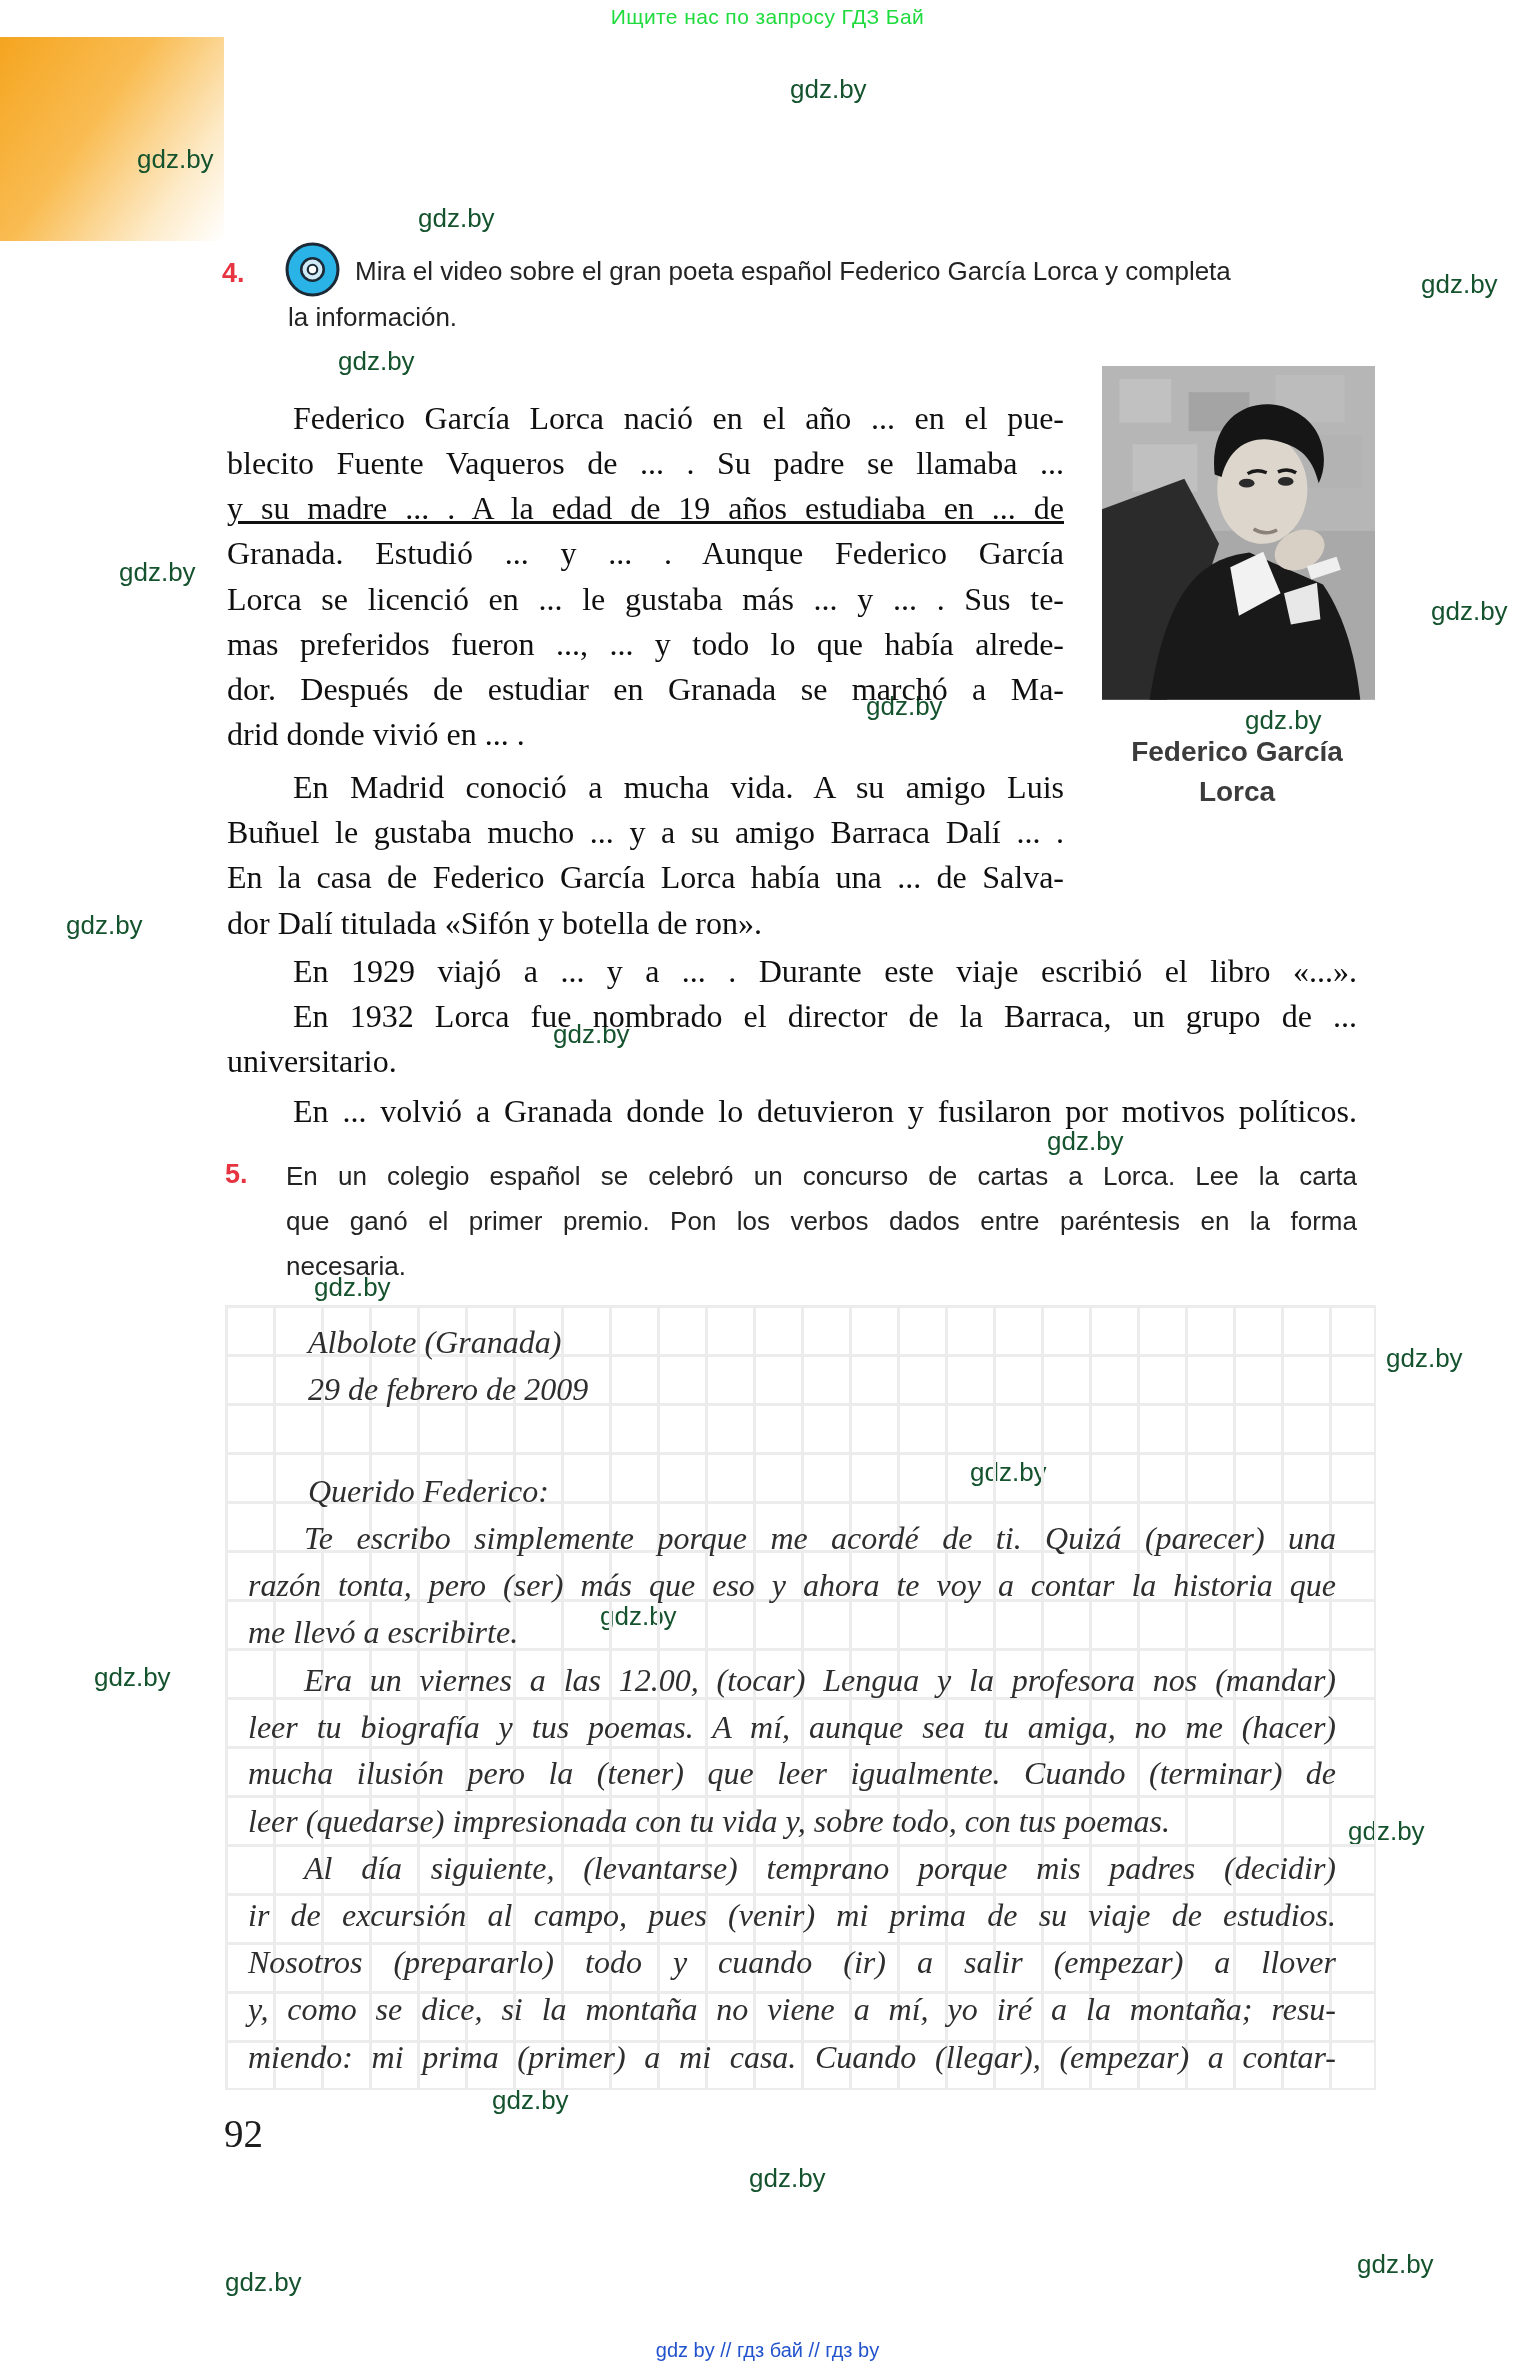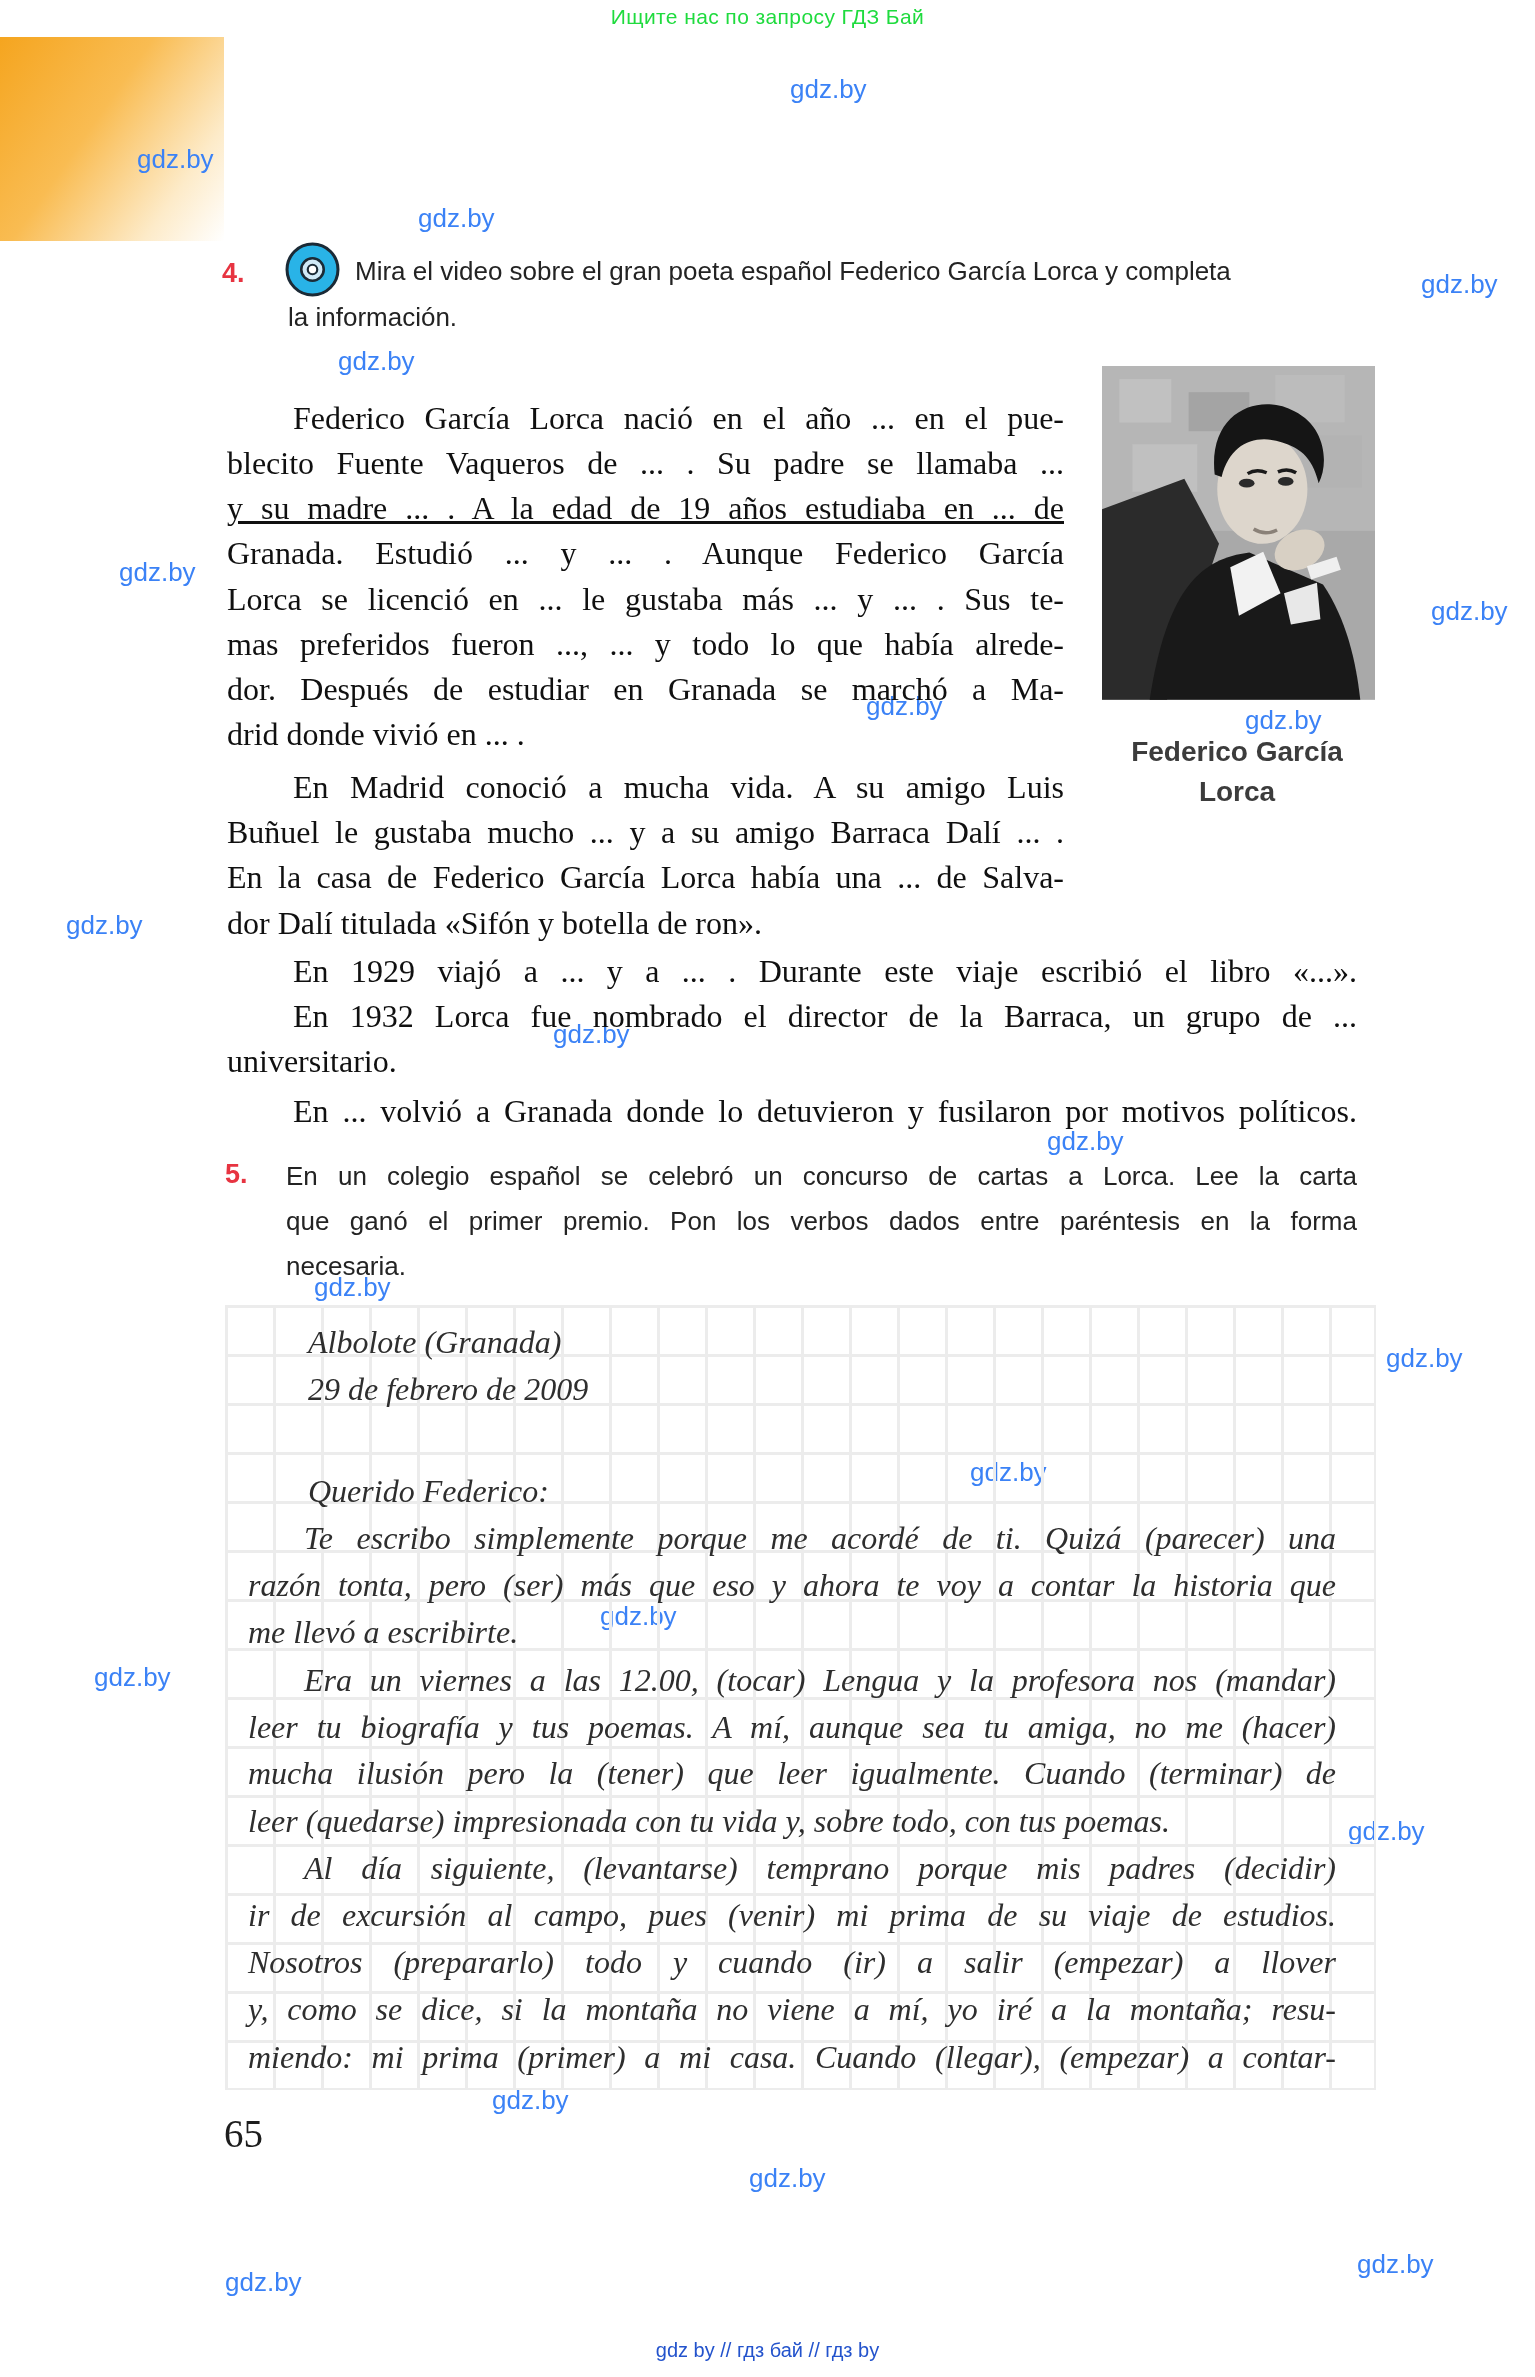--- a/index.html
+++ b/index.html
@@ -2,21 +2,21 @@
 <html style="font-size:14px"><head>
 <meta charset="utf-8">
 <style>
   html,body{margin:0;padding:0;background:#ffffff;}
   #page{position:relative;width:1535px;height:2377px;background:#ffffff;overflow:hidden;
         font-family:"Liberation Sans",sans-serif;}
   .promo{position:absolute;top:5.2px;left:0;width:100%;text-align:center;
          font-size:21px;color:#1fdb3e;letter-spacing:0.4px;}
   .orange-box{position:absolute;left:0;top:37px;width:224px;height:204px;
          background:linear-gradient(125deg,#f5a51f 0%,#f9bc52 42%,#fdebc9 78%,#ffffff 100%);}
-  .wm{position:absolute;font-size:26px;color:#3b82f6;white-space:nowrap;
+  .wm{position:absolute;font-size:26px;color:#14532d;white-space:nowrap;
       font-family:"Liberation Sans",sans-serif;}
   .exnum{position:absolute;font-size:27px;font-weight:bold;color:#e73441;}
   .exline{position:absolute;font-size:26px;color:#232323;white-space:nowrap;}
   .exline.j{white-space:normal;text-align:justify;text-align-last:justify;}
   .disc{position:absolute;left:284px;top:241px;}
   .serifline{position:absolute;font-family:"Liberation Serif",serif;font-size:32px;
       color:#101010;white-space:nowrap;line-height:1.15;}
   .serifline.j{white-space:normal;text-align:justify;text-align-last:justify;}
   .photo{position:absolute;left:1102px;top:366px;width:273px;height:334px;}
   .cap{position:absolute;left:1093px;width:288px;text-align:center;font-size:28px;
@@ -147,17 +147,17 @@
       <div class="letterline j" style="left: 248px; top: 1709px; width: 1088px;">leer tu biografía y tus poemas. A mí, aunque sea tu amiga, no me (hacer)</div>
       <div class="letterline j" style="left: 248px; top: 1755px; width: 1088px;">mucha ilusión pero la (tener) que leer igualmente. Cuando (terminar) de</div>
       <div class="letterline" style="left: 248px; top: 1803px; width: 1088px;">leer (quedarse) impresionada con tu vida y, sobre todo, con tus poemas.</div>
       <div class="letterline j" style="left: 304px; top: 1850px; width: 1032px;">Al día siguiente, (levantarse) temprano porque mis padres (decidir)</div>
       <div class="letterline j" style="left: 248px; top: 1897px; width: 1088px;">ir de excursión al campo, pues (venir) mi prima de su viaje de estudios.</div>
       <div class="letterline j" style="left: 248px; top: 1944px; width: 1088px; font-family: Liberation Serif, serif;">Nosotros (prepararlo) todo y cuando (ir) a salir (empezar) a llover</div>
       <div class="letterline j" style="left: 248px; top: 1991px; width: 1088px;">y, como se dice, si la montaña no viene a mí, yo iré a la montaña; resu-</div>
       <div class="letterline j" style="left: 248px; top: 2039px; width: 1088px;">miendo: mi prima (primer) a mi casa. Cuando (llegar), (empezar) a contar-</div>
     </div>
 
-  <div class="pgnum">65</div>
+  <div class="pgnum">92</div>
   <div class="footer">gdz by  //  гдз бай  //  гдз by</div>
 
 </div>
 
 
 </body></html>

